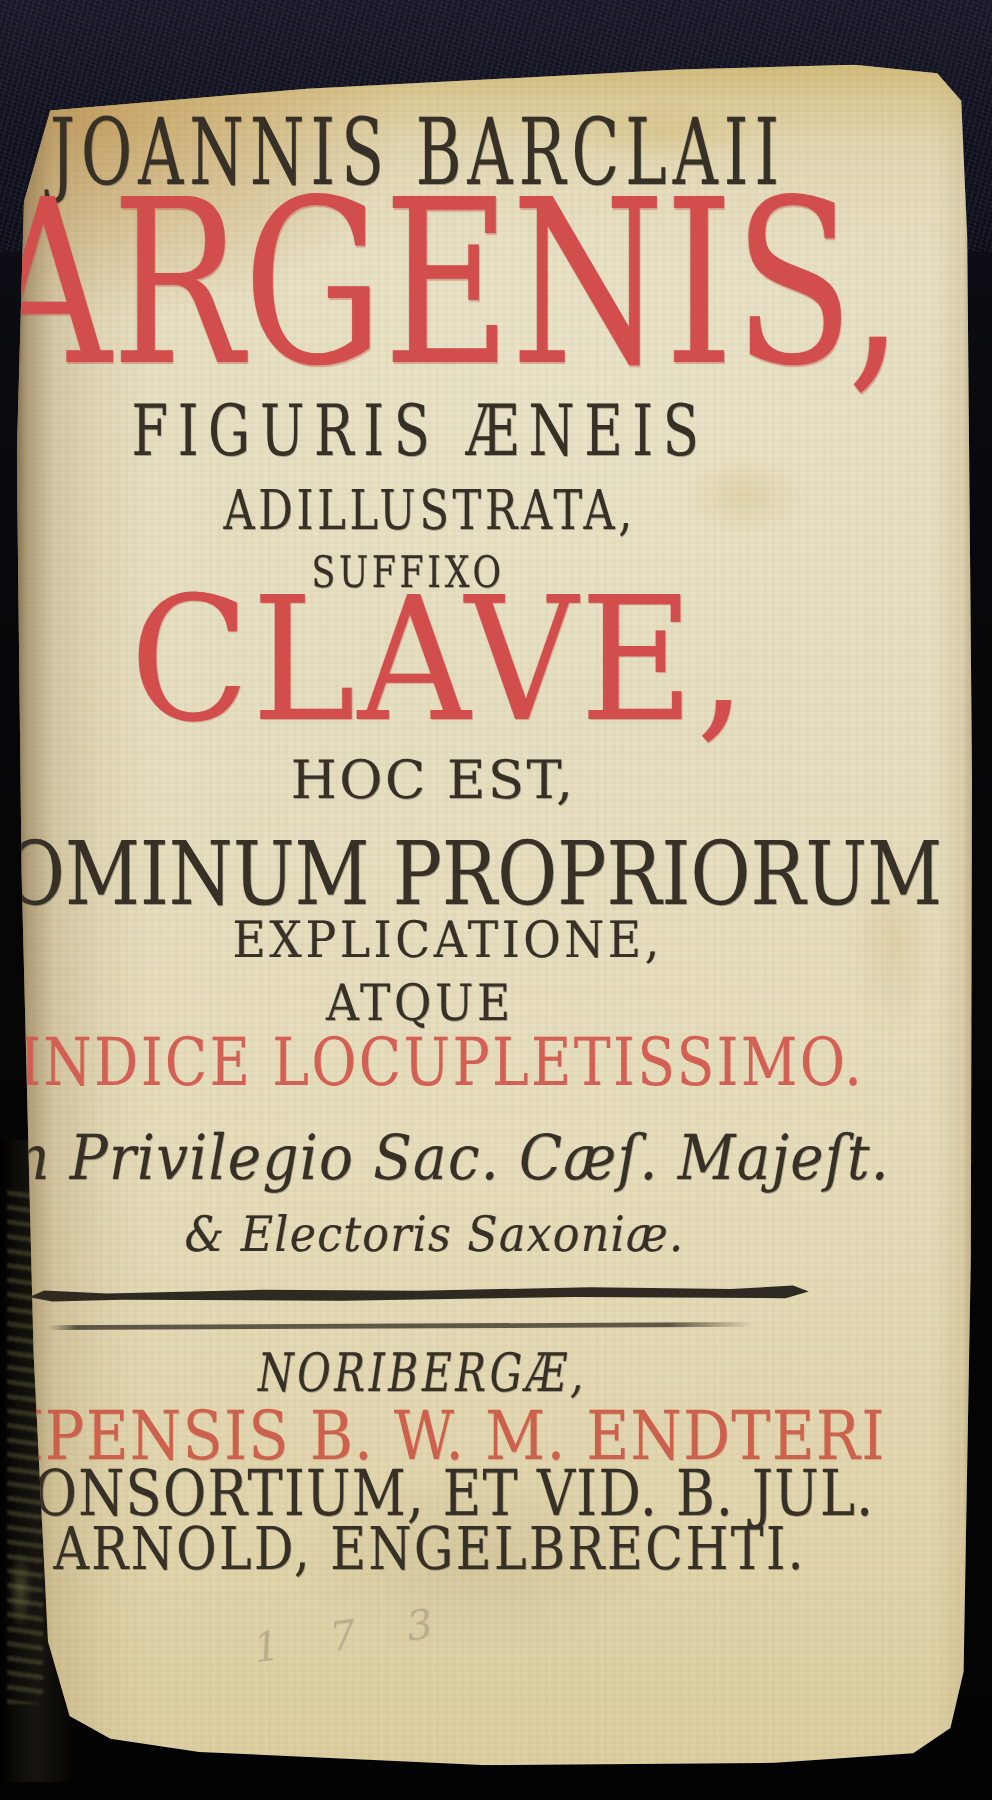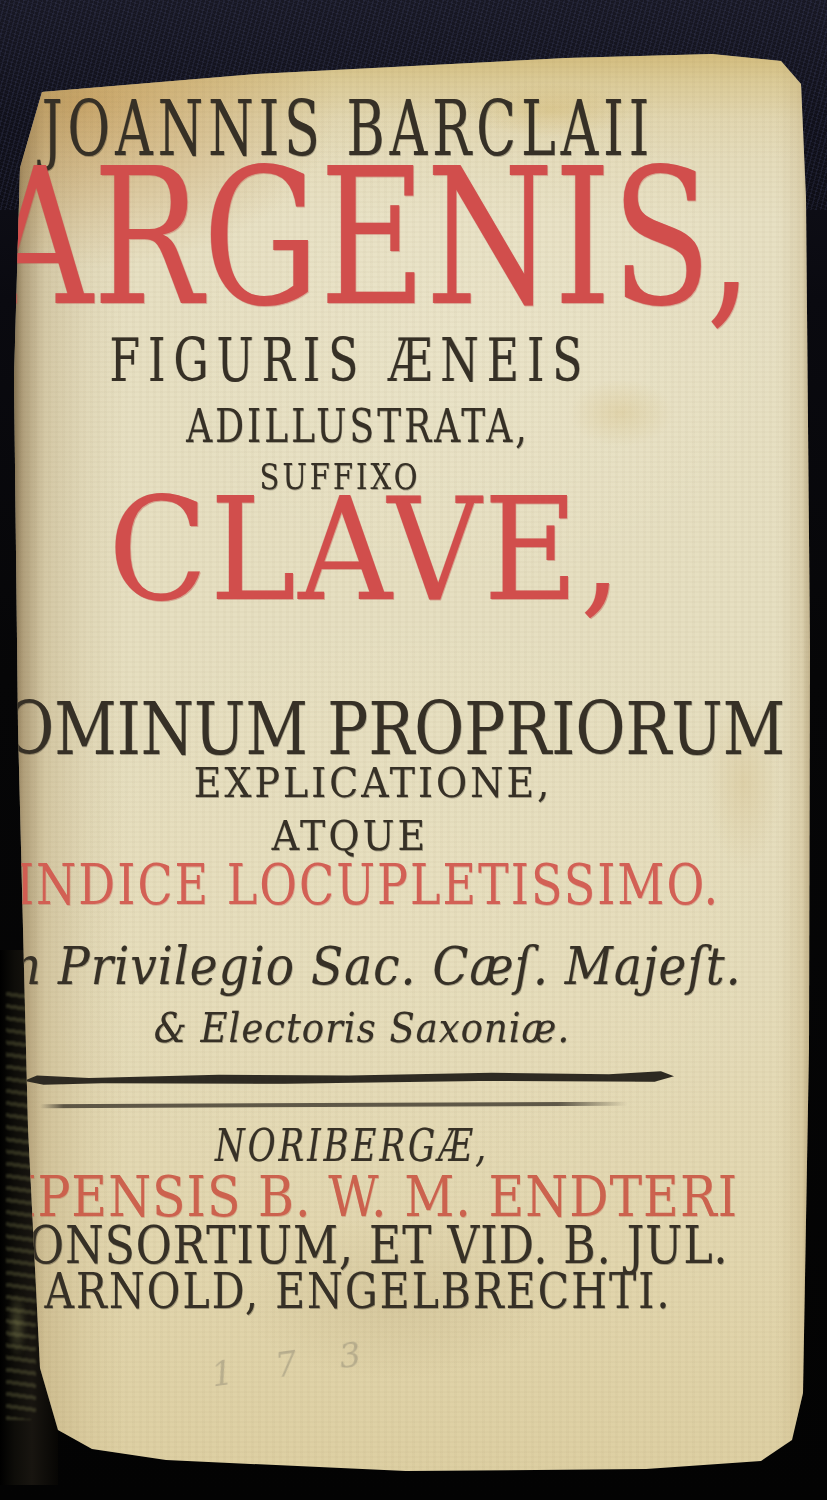--- a/index.html
+++ b/index.html
@@ -121,20 +121,21 @@
   <div class="stain s3"></div>
   <div class="stain s4"></div>
   <div class="stain s5"></div>
 
   <div class="line ink l-author">JOANNIS BARCLAII</div>
   <div class="line ink-red l-argenis">ARGENIS,</div>
   <div class="line ink l-figuris">FIGURIS ÆNEIS</div>
   <div class="line ink l-adillustrata">ADILLUSTRATA,</div>
   <div class="line ink l-suffixo">SUFFIXO</div>
   <div class="line ink-red l-clave">CLAVE,</div>
+  <div class="line ink l-hocest">HOC EST,</div>
   <div class="line ink l-nominum">NOMINUM PROPRIORUM</div>
   <div class="line ink l-explicatione">EXPLICATIONE,</div>
   <div class="line ink l-atque">ATQUE</div>
   <div class="line ink-red-faded l-indice">INDICE LOCUPLETISSIMO.</div>
   <div class="line ink it l-priv1">Cum Privilegio Sac. Cæſ. Majeſt.</div>
   <div class="line ink it l-priv2">&amp; Electoris Saxoniæ.</div>
 
   <div class="rule-thick"></div>
   <div class="rule-thin"></div>
 

